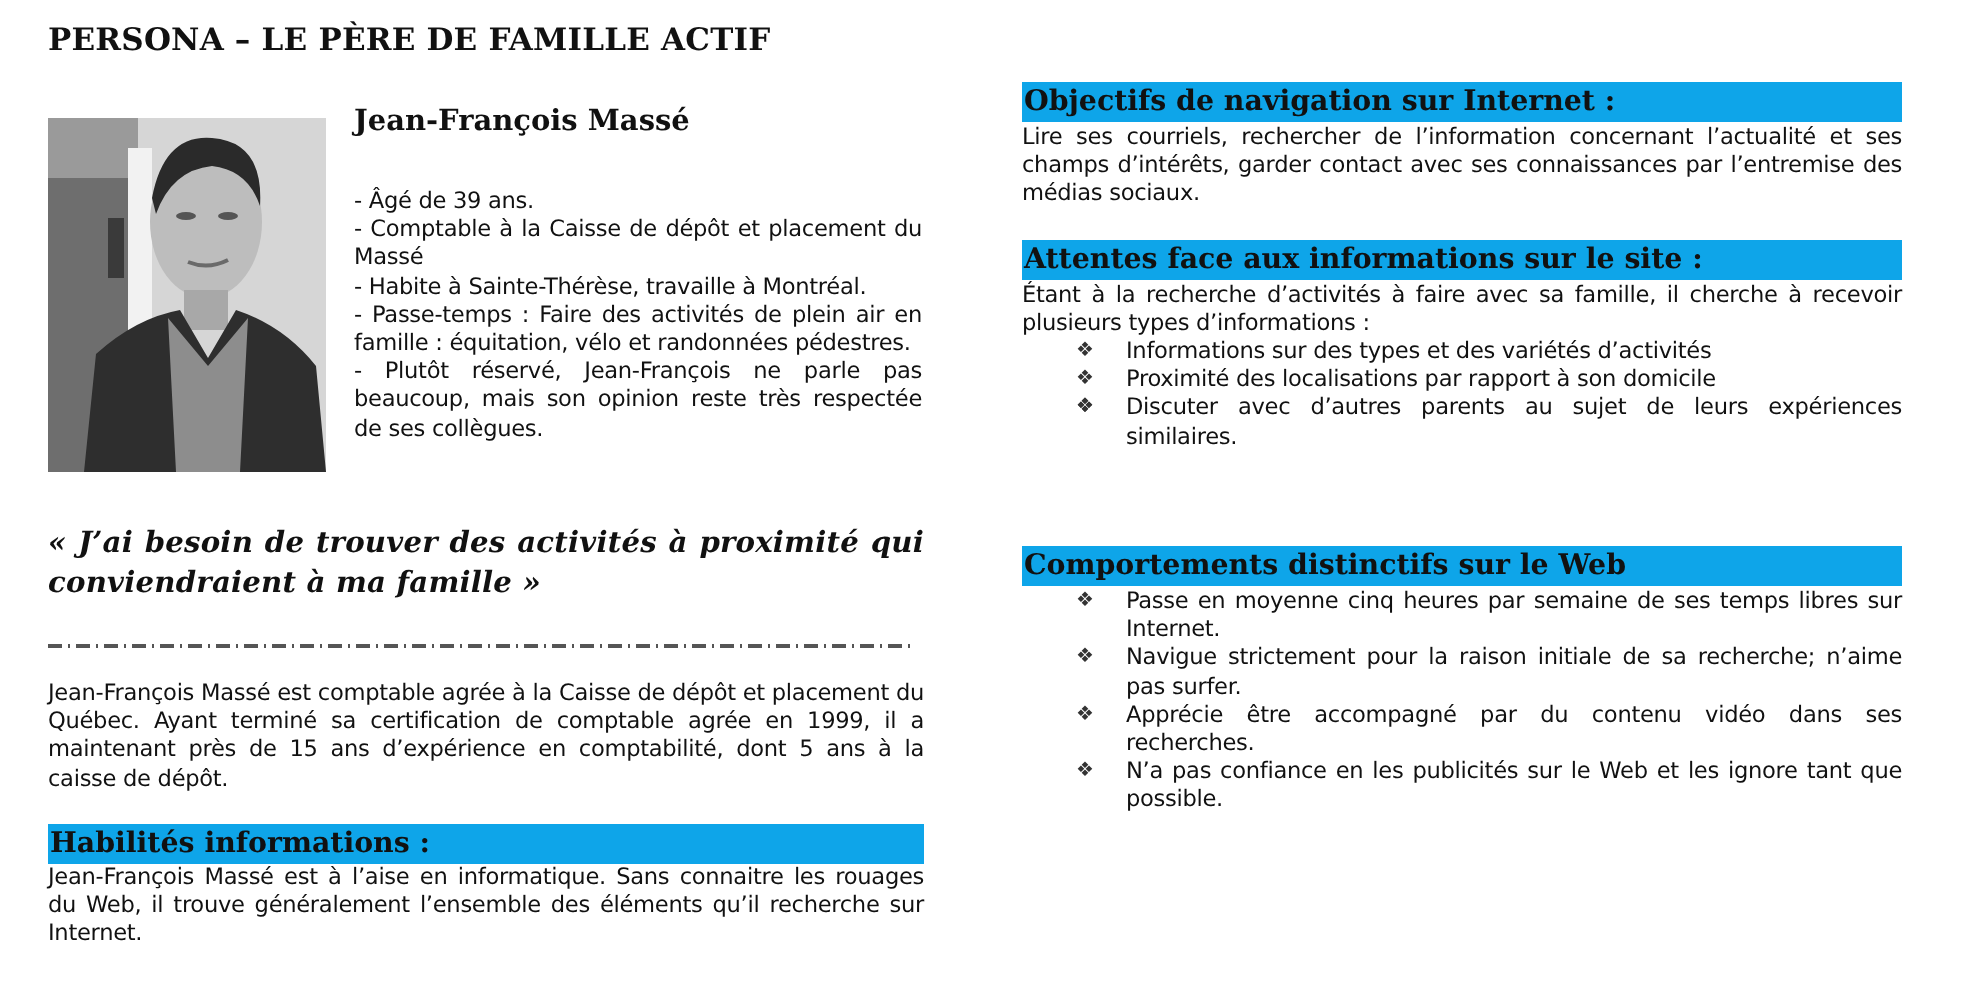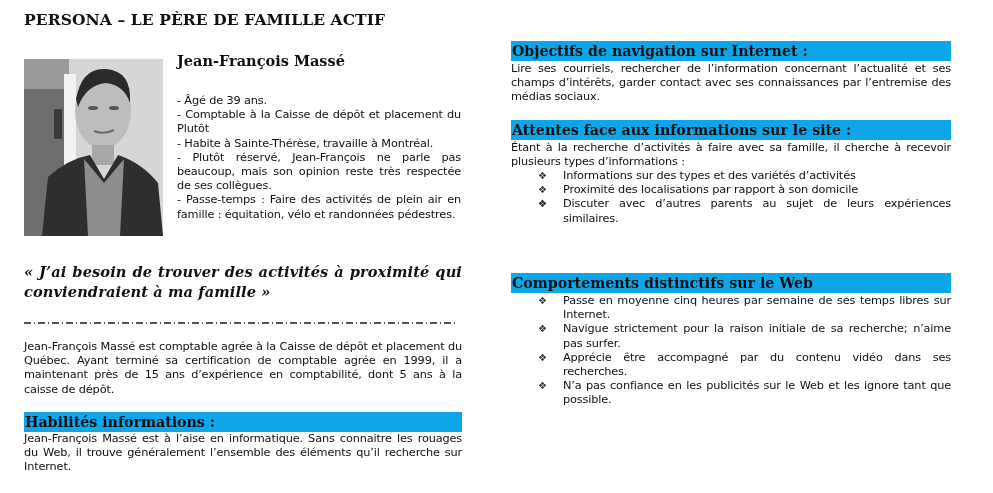--- a/index.html
+++ b/index.html
@@ -87,24 +87,24 @@
     <rect x="68" y="86" width="22" height="20" fill="#a8a8a8"></rect>
     <path d="M18 177 L24 118 Q44 100 66 96 L80 120 L94 96 Q118 104 134 124 L139 177 Z" fill="#2e2e2e"></path>
     <path d="M60 100 L80 124 L100 100 L96 177 L64 177 Z" fill="#8d8d8d"></path>
   </svg>
 </div>
 
 <div class="name">Jean-François Massé</div>
 
 <div class="facts">
   <div>- Âgé de 39 ans.</div>
-  <div>- Comptable à la Caisse de dépôt et placement du Plutôt</div>
+  <div>- Comptable à la Caisse de dépôt et placement du Massé</div>
   <div>- Habite à Sainte-Thérèse, travaille à Montréal.</div>
+  <div>- Passe-temps : Faire des activités de plein air en famille : équitation, vélo et randonnées pédestres.</div>
   <div>- Plutôt réservé, Jean-François ne parle pas beaucoup, mais son opinion reste très respectée de ses collègues.</div>
-  <div>- Passe-temps : Faire des activités de plein air en famille : équitation, vélo et randonnées pédestres.</div>
 </div>
 
 <div class="quote">« J’ai besoin de trouver des activités à proximité qui conviendraient à ma famille »</div>
 
 <div class="dash-line"></div>
 
 <div class="bio">Jean-François Massé est comptable agrée à la Caisse de dépôt et placement du Québec. Ayant terminé sa certification de comptable agrée en 1999, il a maintenant près de 15 ans d’expérience en comptabilité, dont 5 ans à la caisse de dépôt.</div>
 
 <div class="section-head" style="left:24px; top:412px; width:438px;">Habilités informations :</div>
 <div class="section-body" style="left:24px; top:432px; width:438px;">Jean-François Massé est à l’aise en informatique. Sans connaitre les rouages du Web, il trouve généralement l’ensemble des éléments qu’il recherche sur Internet.</div>

